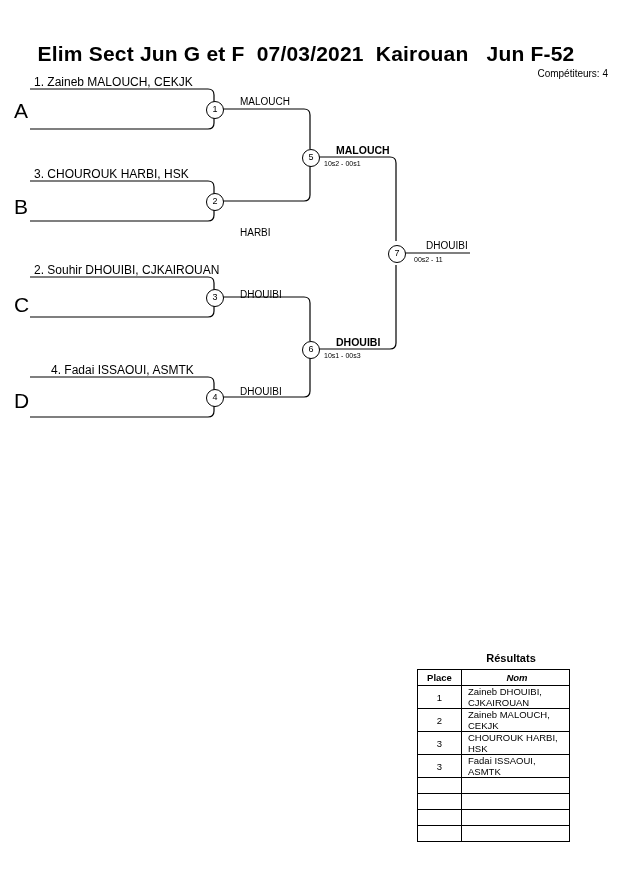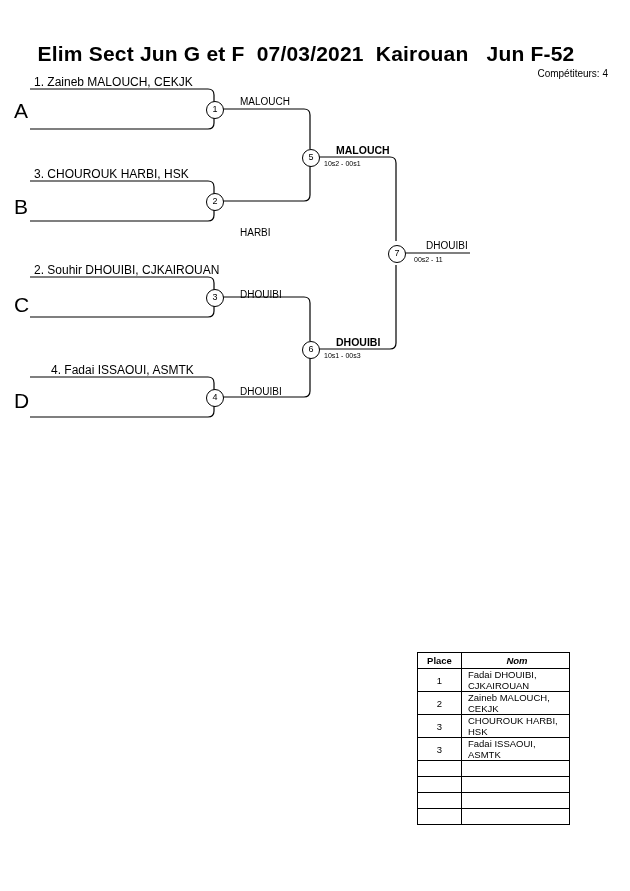--- a/index.html
+++ b/index.html
@@ -196,31 +196,32 @@
 
   <div class="winner-name bold" style="left:324px; top:336px;">DHOUIBI</div>
   <div class="match-score" style="left:324px; top:352px;">10s1 - 00s3</div>
 
   <div class="winner-name" style="left:414px; top:240px;">DHOUIBI</div>
   <div class="match-score" style="left:414px; top:256px;">00s2 - 11</div>
 
 </div>
 
 <div id="results-block">
+  <div id="results-title">Résultats</div>
   <table id="results-table">
     <thead>
       <tr>
         <th class="col-place">Place</th>
         <th class="col-name" style="text-align:center;font-style:italic;">Nom</th>
       </tr>
     </thead>
     <tbody>
       <tr>
         <td class="col-place">1</td>
-        <td class="col-name">Fadai DHOUIBI, CJKAIROUAN</td>
+        <td class="col-name">Zaineb DHOUIBI, CJKAIROUAN</td>
       </tr>
       <tr>
         <td class="col-place">2</td>
         <td class="col-name">Zaineb MALOUCH, CEKJK</td>
       </tr>
       <tr>
         <td class="col-place">3</td>
         <td class="col-name">CHOUROUK HARBI, HSK</td>
       </tr>
       <tr>

